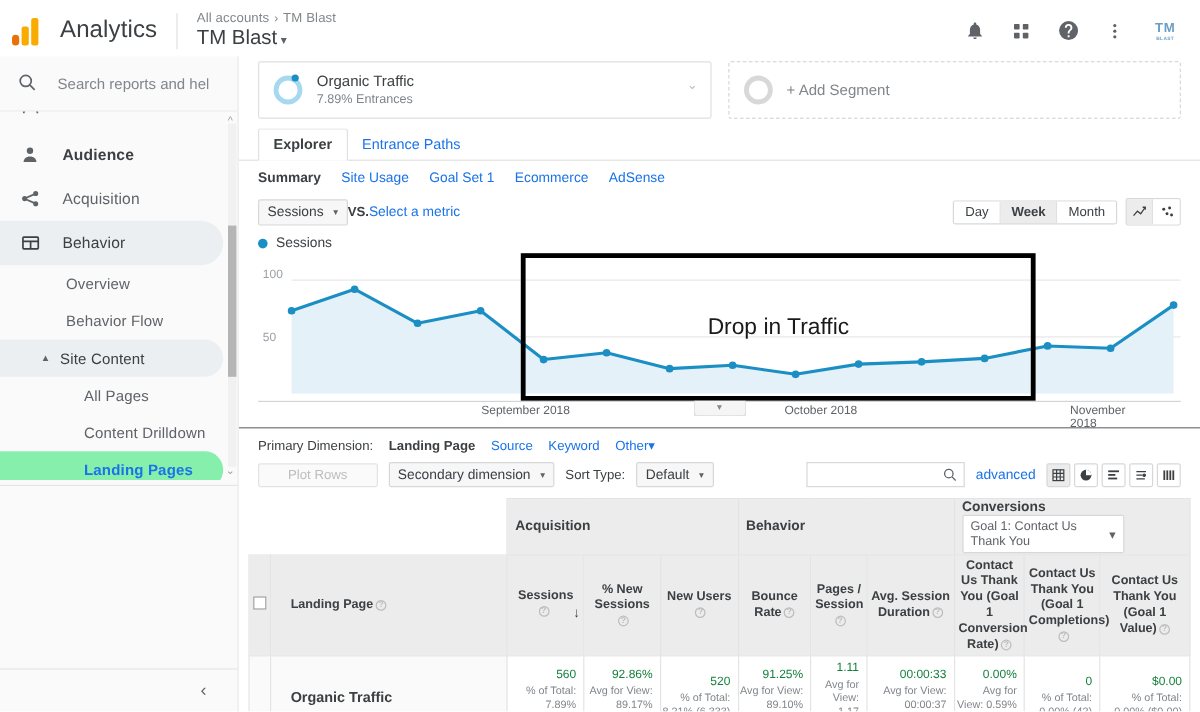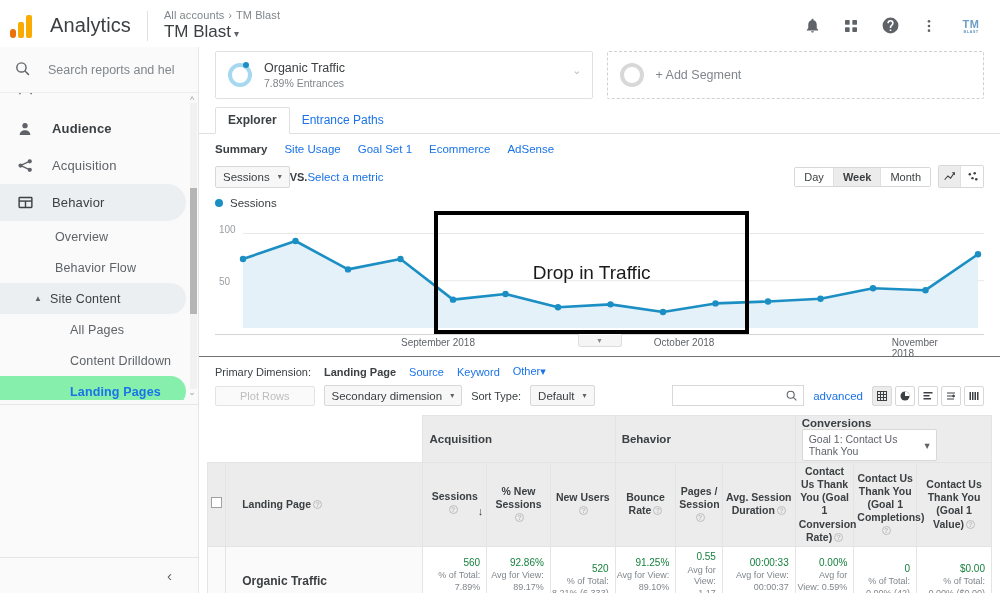--- a/index.html
+++ b/index.html
@@ -388,21 +388,21 @@
           <circle cx="448" cy="97.92727272727274" r="3.2" fill="#1b8fc4"></circle>
           <circle cx="500.50000000000006" cy="89.41818181818182" r="3.2" fill="#1b8fc4"></circle>
           <circle cx="553" cy="87.52727272727273" r="3.2" fill="#1b8fc4"></circle>
           <circle cx="605.5" cy="84.69090909090909" r="3.2" fill="#1b8fc4"></circle>
           <circle cx="658" cy="74.29090909090908" r="3.2" fill="#1b8fc4"></circle>
           <circle cx="710.5" cy="76.18181818181819" r="3.2" fill="#1b8fc4"></circle>
           <circle cx="763" cy="40.25454545454545" r="3.2" fill="#1b8fc4"></circle>
         </svg>
       <div class="ylab" id="ylab100" style="top:10px">100</div>
       <div class="ylab" id="ylab50" style="top:62px">50</div>
-      <div class="annot" id="annotbox" style="left: 219.165px; width: 315px; top: -3px; height: 123px;">
+      <div class="annot" id="annotbox" style="left: 219.165px; width: 429px; top: -3px; height: 123px;">
         <span>Drop in Traffic</span>
       </div>
     </div>
 
     <div class="chart-bottom" style="margin:0 16px;">
       <div class="xlab" id="xl0" style="left:29%">September 2018</div>
       <div class="xlab" id="xl1" style="left:61%">October 2018</div>
       <div class="xlab" id="xl2" style="left:92%">November 2018</div>
       <div class="expander">▼</div>
     </div>
@@ -552,21 +552,21 @@
         </td>
         <td class="val">
           <span class="bigv">520</span>
           <span class="subv">% of Total: 8.21% (6,333)</span>
         </td>
         <td class="val">
           <span class="bigv">91.25%</span>
           <span class="subv">Avg for View: 89.10% (2.41%)</span>
         </td>
         <td class="val">
-          <span class="bigv">0.55</span>
+          <span class="bigv">1.11</span>
           <span class="subv">Avg for View: 1.17 (-5.91%)</span>
         </td>
         <td class="val">
           <span class="bigv">00:00:33</span>
           <span class="subv">Avg for View: 00:00:37 (-11.08%)</span>
         </td>
         <td class="val">
           <span class="bigv">0.00%</span>
           <span class="subv">Avg for View: 0.59% (-100.00%)</span>
         </td>

